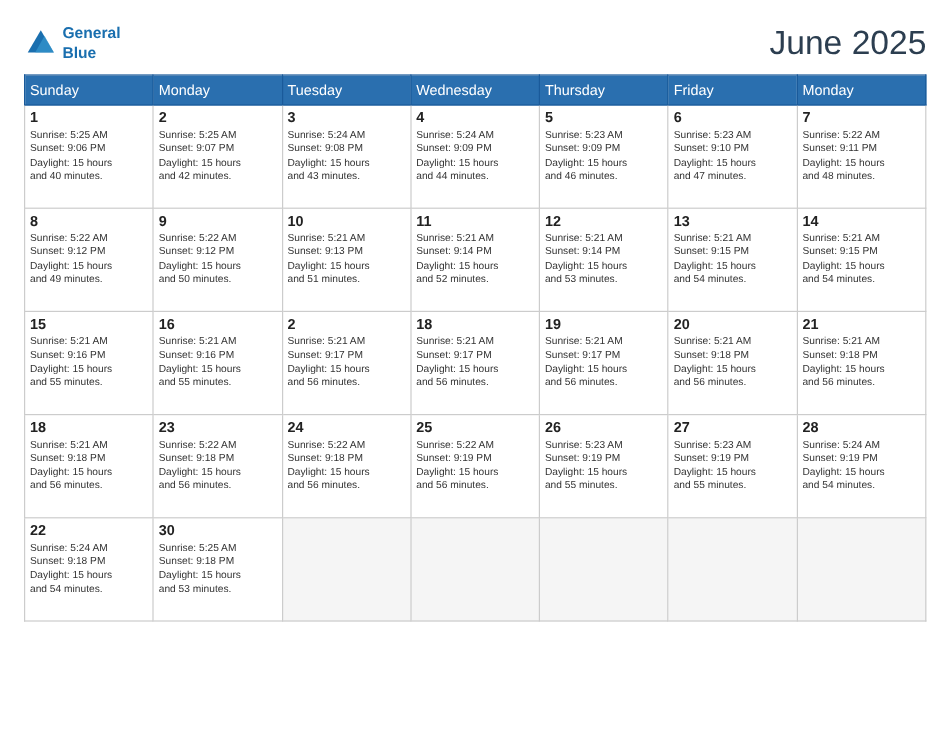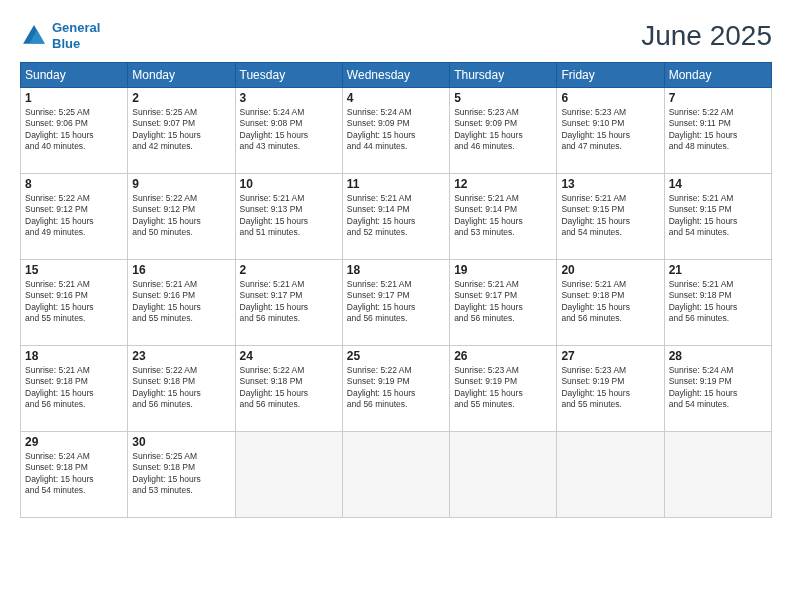--- a/index.html
+++ b/index.html
@@ -238,21 +238,21 @@
             <span class="day-num">27</span>
             <div class="day-info">Sunrise: 5:23 AM<br>Sunset: 9:19 PM<br>Daylight: 15 hours<br>and 55 minutes.</div>
           </td>
           <td>
             <span class="day-num">28</span>
             <div class="day-info">Sunrise: 5:24 AM<br>Sunset: 9:19 PM<br>Daylight: 15 hours<br>and 54 minutes.</div>
           </td>
         </tr>
         <tr>
           <td>
-            <span class="day-num">29</span>
+            <span class="day-num">22</span>
             <div class="day-info">Sunrise: 5:24 AM<br>Sunset: 9:18 PM<br>Daylight: 15 hours<br>and 54 minutes.</div>
           </td>
           <td>
             <span class="day-num">30</span>
             <div class="day-info">Sunrise: 5:25 AM<br>Sunset: 9:18 PM<br>Daylight: 15 hours<br>and 53 minutes.</div>
           </td>
           <td class="empty"></td>
           <td class="empty"></td>
           <td class="empty"></td>
           <td class="empty"></td>

